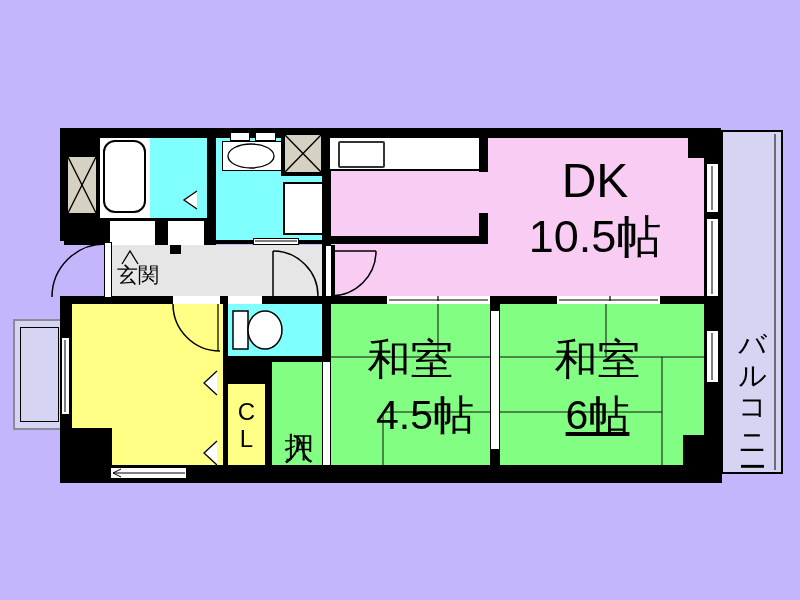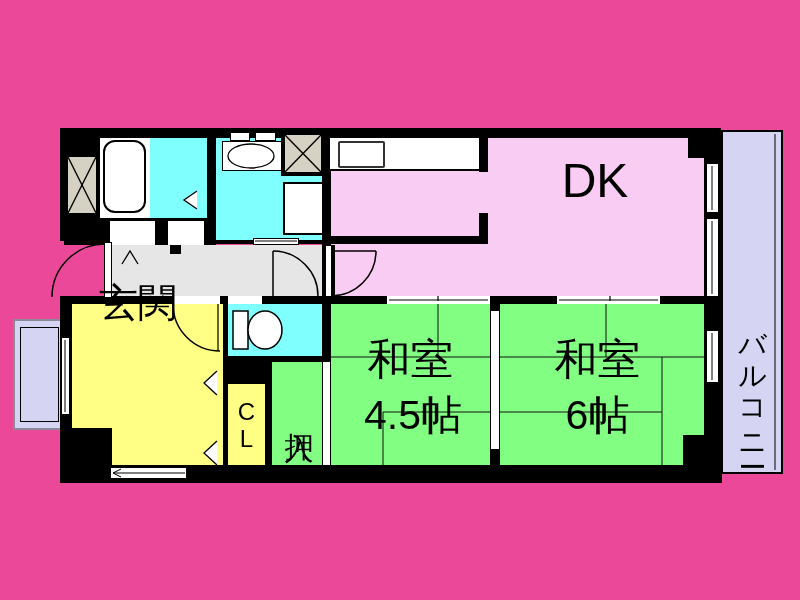--- a/index.html
+++ b/index.html
@@ -1,17 +1,17 @@
 <!DOCTYPE html>
 <html><head>
 <meta charset="utf-8">
 <style>
   html,body{margin:0;padding:0;background:#fff;}
   #stage{
-    position:relative;width:800px;height:600px;background:#ec4899;overflow:hidden;
+    position:relative;width:800px;height:600px;background:#c4b5fd;overflow:hidden;
     font-family:"Liberation Sans","DejaVu Sans",sans-serif;color:#000;
   }
   .abs{position:absolute;box-sizing:border-box;}
   .wall{position:absolute;background:#000;box-sizing:border-box;}
   .room{position:absolute;box-sizing:border-box;}
   .dk{background:#F9CDF3;}
   .tatami{background:#82FF82;}
   .western{background:#FFFF85;}
   .wet{background:#80FFFF;}
   .hall{background:#E6E6E6;}
@@ -151,22 +151,23 @@
     <line x1="712" y1="221" x2="712" y2="294" stroke="#000" stroke-width="1"></line>
     <line x1="712" y1="333" x2="712" y2="380" stroke="#000" stroke-width="1"></line>
     <line x1="113" y1="473" x2="185" y2="473" stroke="#000" stroke-width="1"></line>
     <polyline points="121,469 113,473 121,477" fill="none" stroke="#000" stroke-width="1"></polyline>
     <line x1="255" y1="241" x2="297" y2="241" stroke="#000" stroke-width="1"></line>
 
     <line x1="775" y1="134" x2="775" y2="470" stroke="#000" stroke-width="1"></line>
   </svg>
 
   <div class="label" style="left:495px;top:156px;width:200px;height:50px;font-size:48px;">DK</div>
+  <div class="label" style="left:470px;top:210px;width:250px;height:52px;font-size:45px;">10.5帖</div>
   <div class="label vtext" style="left:724px;top:297px;width:56px;height:175px;font-size:28px;letter-spacing:3px;">バルコニー</div>
   <div class="label" style="left:328px;top:336px;width:165px;height:46px;font-size:43px;">和室</div>
-  <div class="label" style="left:328px;top:392px;width:170px;height:46px;font-size:41px;">4.5帖</div>
+  <div class="label" style="left:340px;top:392px;width:170px;height:46px;font-size:41px;">4.5帖</div>
   <div class="label" style="left:515px;top:336px;width:165px;height:46px;font-size:43px;">和室</div>
-  <div class="label" style="left:515px;top:392px;width:165px;height:46px;font-size:41px;">6帖</div>
-  <div class="label" style="left:106px;top:256px;width:64px;height:36px;font-size:39px;margin-top:28px;">玄関</div>
+  <div class="label" style="left:515px;top:392px;width:165px;height:46px;font-size:41px;text-decoration:underline;">6帖</div>
+  <div class="label" style="left:106px;top:256px;width:64px;height:36px;font-size:21px;">玄関</div>
   <div class="label vtext upright" style="left:229px;top:388px;width:34px;height:74px;font-size:24px;">CL</div>
   <div class="label vtext upright" style="left:280px;top:364px;width:38px;height:92px;font-size:29px;">押入</div>
 
 </div>
 
 </body></html>

